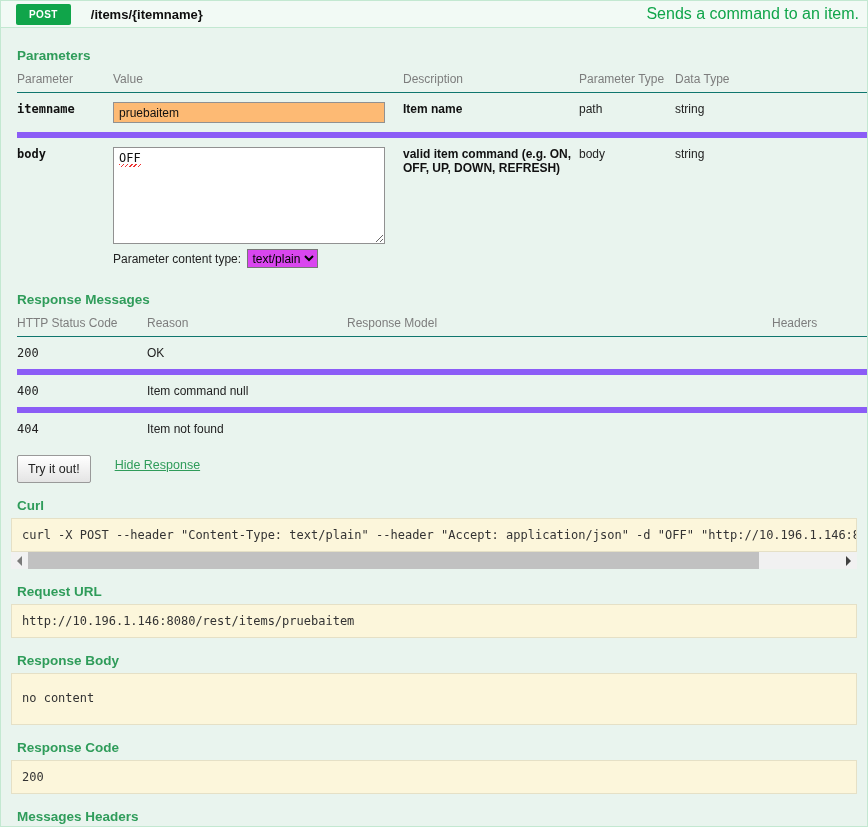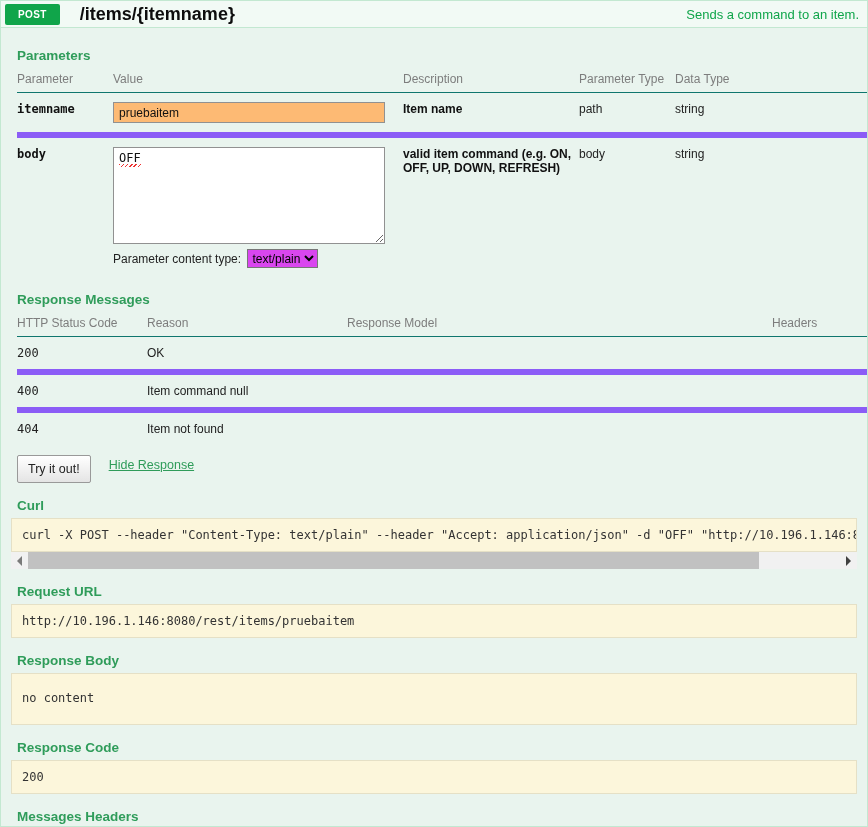--- a/index.html
+++ b/index.html
@@ -19,29 +19,29 @@
   .op-heading {
     height: 27px;
     background: #f2faf5;
     border-bottom: 1px solid #c3e8d1;
     display: flex; align-items: center;
   }
   .method-badge {
     background: #10a54a; color: #fff;
     font-size: 10px; font-weight: bold; letter-spacing: .4px;
     padding: 5px 13px; border-radius: 2px;
-    margin-left: 4px;
+    margin-left: 15px;
   }
   .op-path {
-    margin-left: 20px; font-weight: bold; font-size: 18px; color: #0d0d0d;
+    margin-left: 20px; font-weight: bold; font-size: 13px; color: #0d0d0d;
     text-decoration: none;
   }
   .op-summary {
     margin-left: auto; margin-right: 8px;
-    color: #10a54a; font-size: 13px;
+    color: #10a54a; font-size: 16px;
   }
   
   .content { padding: 6px 8px 8px 8px; }
   h4.section-heading {
     color: #2f9c5a; font-size: 13.5px; font-weight: bold;
     margin: 15px 0 5px 8px;
   }
   h4.first { margin-top: 14px; }
   
   table { border-collapse: collapse; width: 850px; margin-left: 8px; table-layout: fixed; }
@@ -81,21 +81,21 @@
   }
   
   .actions-row { display: flex; align-items: flex-start; margin: 10px 0 0 8px; }
   button.try-btn {
     background: linear-gradient(#ffffff, #e4e4e4);
     border: 1px solid #999; border-radius: 2px;
     font-family: "Liberation Sans", sans-serif;
     font-size: 12.5px; color: #222; padding: 6px 10px; cursor: pointer;
   }
   a.hide-response {
-    margin-left: 18px; margin-top: 3px; display: inline-block;
+    margin-left: 24px; margin-top: 3px; display: inline-block;
     color: #2f9c5a; font-size: 12.5px; text-decoration: underline;
   }
   
   .codebox {
     background: #fcf6db; border: 1px solid #e5e0c6;
     margin: 2px 2px 0 2px; padding: 9px 10px;
     font-family: "DejaVu Sans Mono", monospace; font-size: 12px; color: #333;
     white-space: pre; overflow: hidden;
   }
   .codebox.tall { padding: 17px 10px 19px 10px; }

